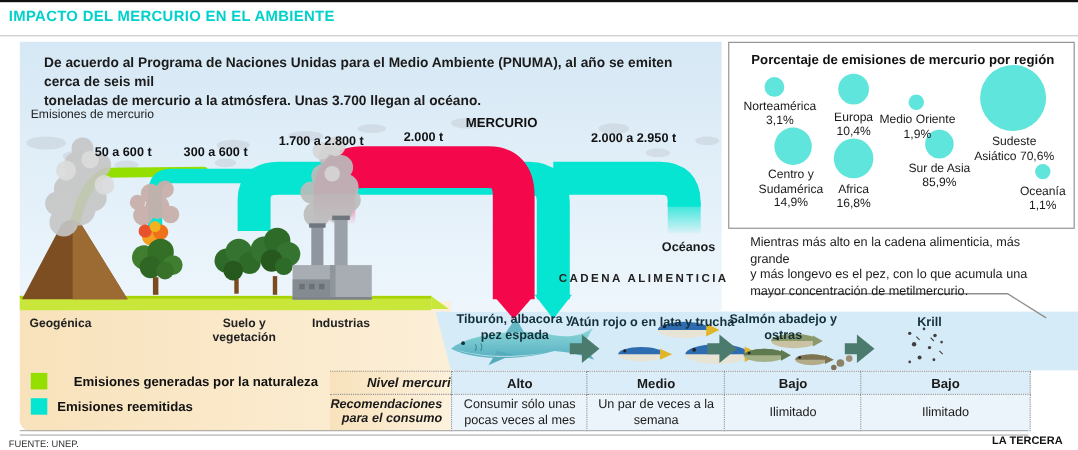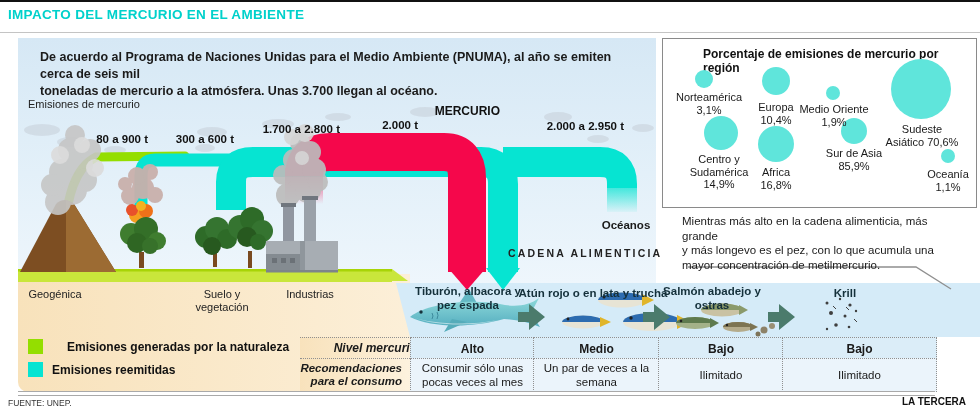--- a/index.html
+++ b/index.html
@@ -10,24 +10,24 @@
   .title{left:8px;top:7px;font-size:13.5px;font-weight:bold;color:#00D1CB;letter-spacing:.3px;}
   .hairline{left:0;top:32px;width:980px;height:1px;background:#c4c4c4;}
   .sky{left:18px;top:38px;width:638px;height:245px;
        background:linear-gradient(180deg,#d6e8f5 0%,#e3f0f9 55%,#eef6fc 100%);}
   .tan{left:18px;top:274px;width:392px;height:118px;border-radius:0 0 0 10px;
        background:linear-gradient(90deg,#f8e2bb 0%,#fcefd8 100%);}
   .band{left:396px;top:283px;width:584px;height:54px;background:#d5ebf8;
         clip-path:polygon(0 0,100% 0,100% 100%,14px 100%);}
   .intro{left:40px;top:49px;width:606px;font-size:12.5px;font-weight:bold;line-height:17px;color:#1b1b1b;}
   .small-label{font-size:11px;color:#222;}
-  .flow-label{font-size:11.5px;font-weight:bold;text-align:right;color:#111;}
-  .src-label{font-size:11px;text-align:center;line-height:13px;color:#222;}
+  .flow-label{font-size:11.5px;font-weight:bold;text-align:center;color:#111;}
+  .src-label{font-size:11px;text-align:center;line-height:13px;color:#222;font-weight:bold;}
   .panel{left:662px;top:38px;width:313px;height:168px;background:#fff;border:1px solid #8a8a8a;}
-  .panel-title{position:absolute;left:20px;top:8px;font-size:12px;font-weight:bold;color:#111;margin-left:20px;}
+  .panel-title{position:absolute;left:20px;top:8px;font-size:12px;font-weight:bold;color:#111;}
   .bubble{position:absolute;border-radius:50%;background:#5FE5DB;}
   .bubble-label{position:absolute;font-size:11px;line-height:12.5px;text-align:center;
                 white-space:pre-line;color:#1a1a1a;}
   .callout{font-size:11.5px;line-height:14.5px;color:#1b1b1b;}
   .cadena{font-size:10.5px;font-weight:bold;letter-spacing:2.2px;color:#222;white-space:nowrap;}
   .item-label{font-size:11.5px;font-weight:bold;text-align:center;line-height:13.5px;color:#14303a;}
   .cell{position:absolute;display:flex;align-items:center;justify-content:center;
         text-align:center;border-top:1px dotted #909090;}
   .hcell{background:#dbedf8;font-size:12px;font-weight:bold;}
   .ccell{background:#ebf4fb;font-size:11.5px;line-height:13.5px;}
@@ -252,21 +252,21 @@
 
     <g fill="#4b7b6c">
       <polygon points="518,312 529,312 529,304 545,317 529,330 529,322 518,322"></polygon>
       <polygon points="643,312 654,312 654,304 670,317 654,330 654,322 643,322"></polygon>
       <polygon points="768,312 779,312 779,304 795,317 779,330 779,322 768,322"></polygon>
     </g>
 
     <polyline points="688,267 916,267 951,289" fill="none" stroke="#8f8f8f" stroke-width="1.3"></polyline>
   </svg>
 
-  <div class="abs flow-label" style="left:76px;top:133px;width:72px;">80 a 900 t</div>
+  <div class="abs flow-label" style="left:76px;top:133px;width:72px;">50 a 600 t</div>
   <div class="abs flow-label" style="left:158px;top:133px;width:76px;">300 a 600 t</div>
   <div class="abs flow-label" style="left:244px;top:123px;width:96px;">1.700 a 2.800 t</div>
   <div class="abs flow-label" style="left:352px;top:119px;width:66px;">2.000 t</div>
   <div class="abs flow-label" style="left:528px;top:120px;width:96px;">2.000 a 2.950 t</div>
   <div class="abs flow-label" style="left:412px;top:104px;width:88px;font-size:12px;">MERCURIO</div>
   <div class="abs" style="left:592px;top:219px;width:68px;font-size:11.5px;font-weight:bold;text-align:center;">Océanos</div>
 
   <div class="abs src-label" style="left:20px;top:288px;width:70px;">Geogénica</div>
   <div class="abs src-label" style="left:187px;top:288px;width:70px;">Suelo y vegetación</div>
   <div class="abs src-label" style="left:275px;top:288px;width:70px;">Industrias</div>

